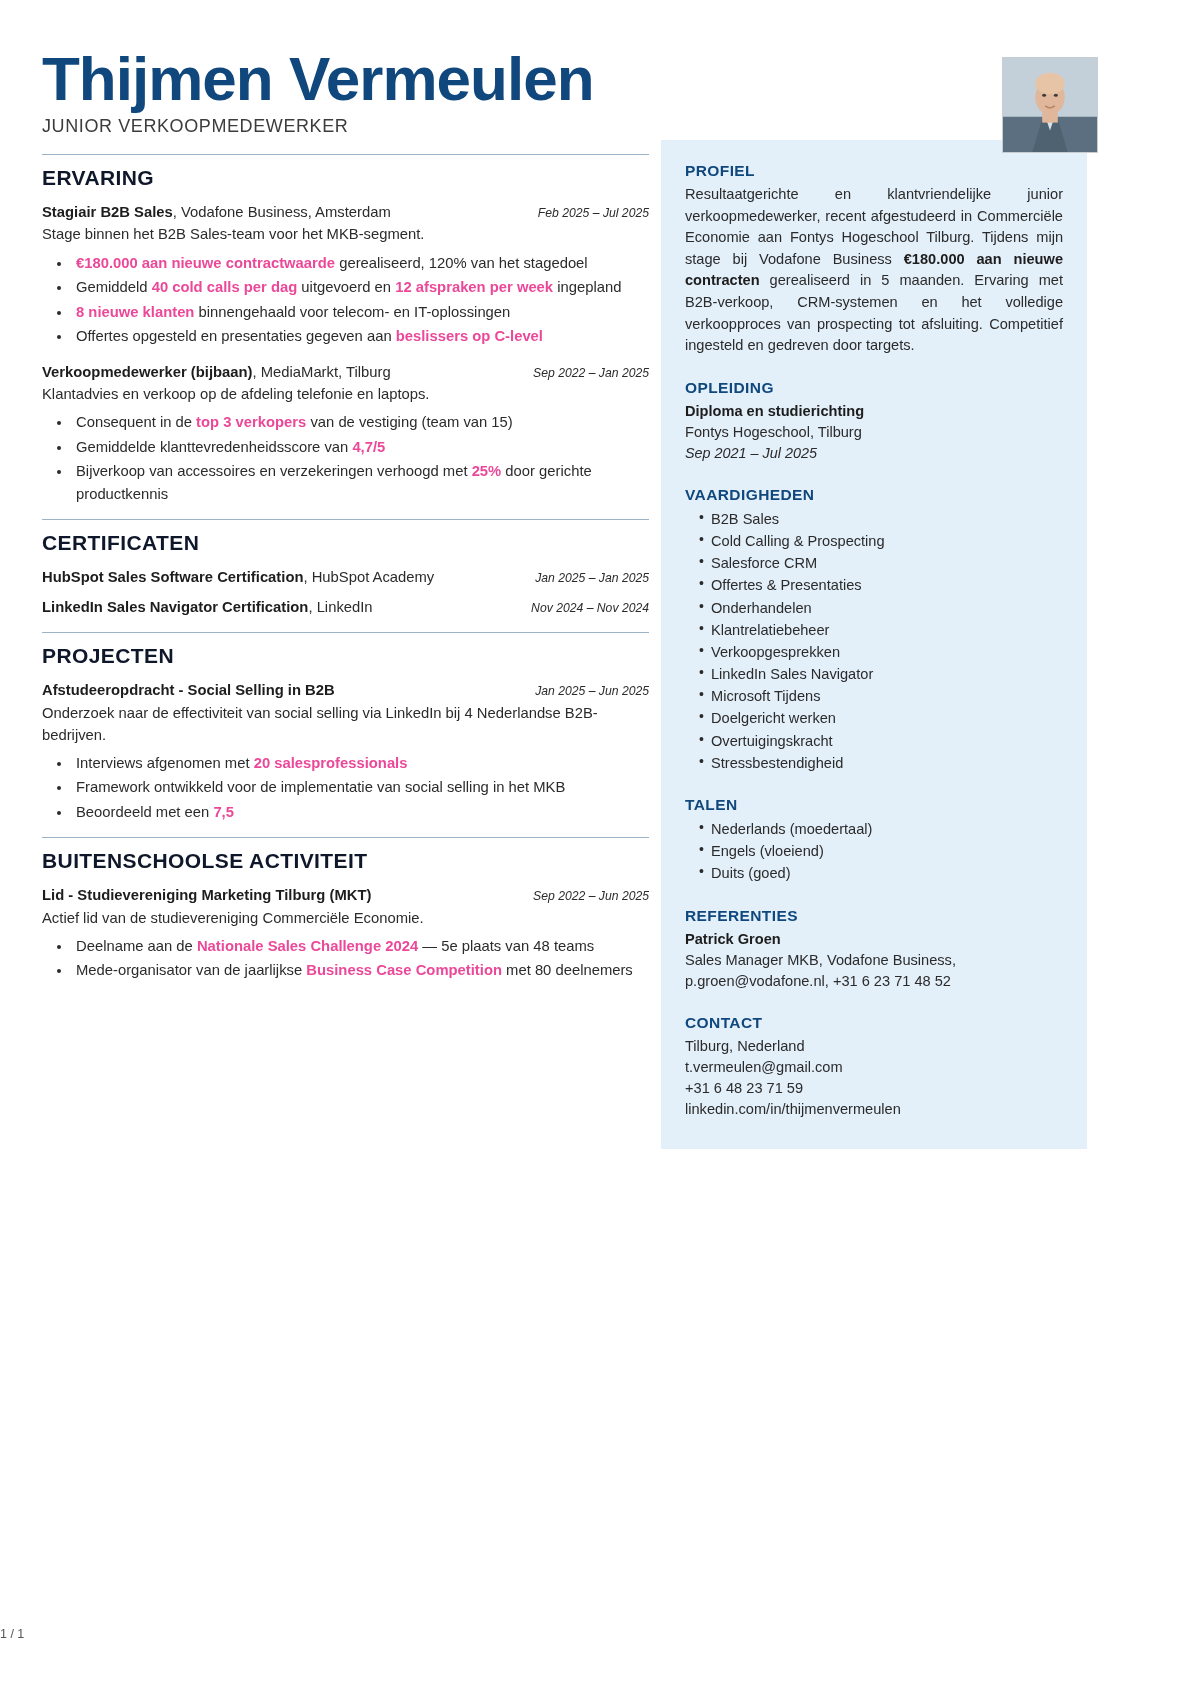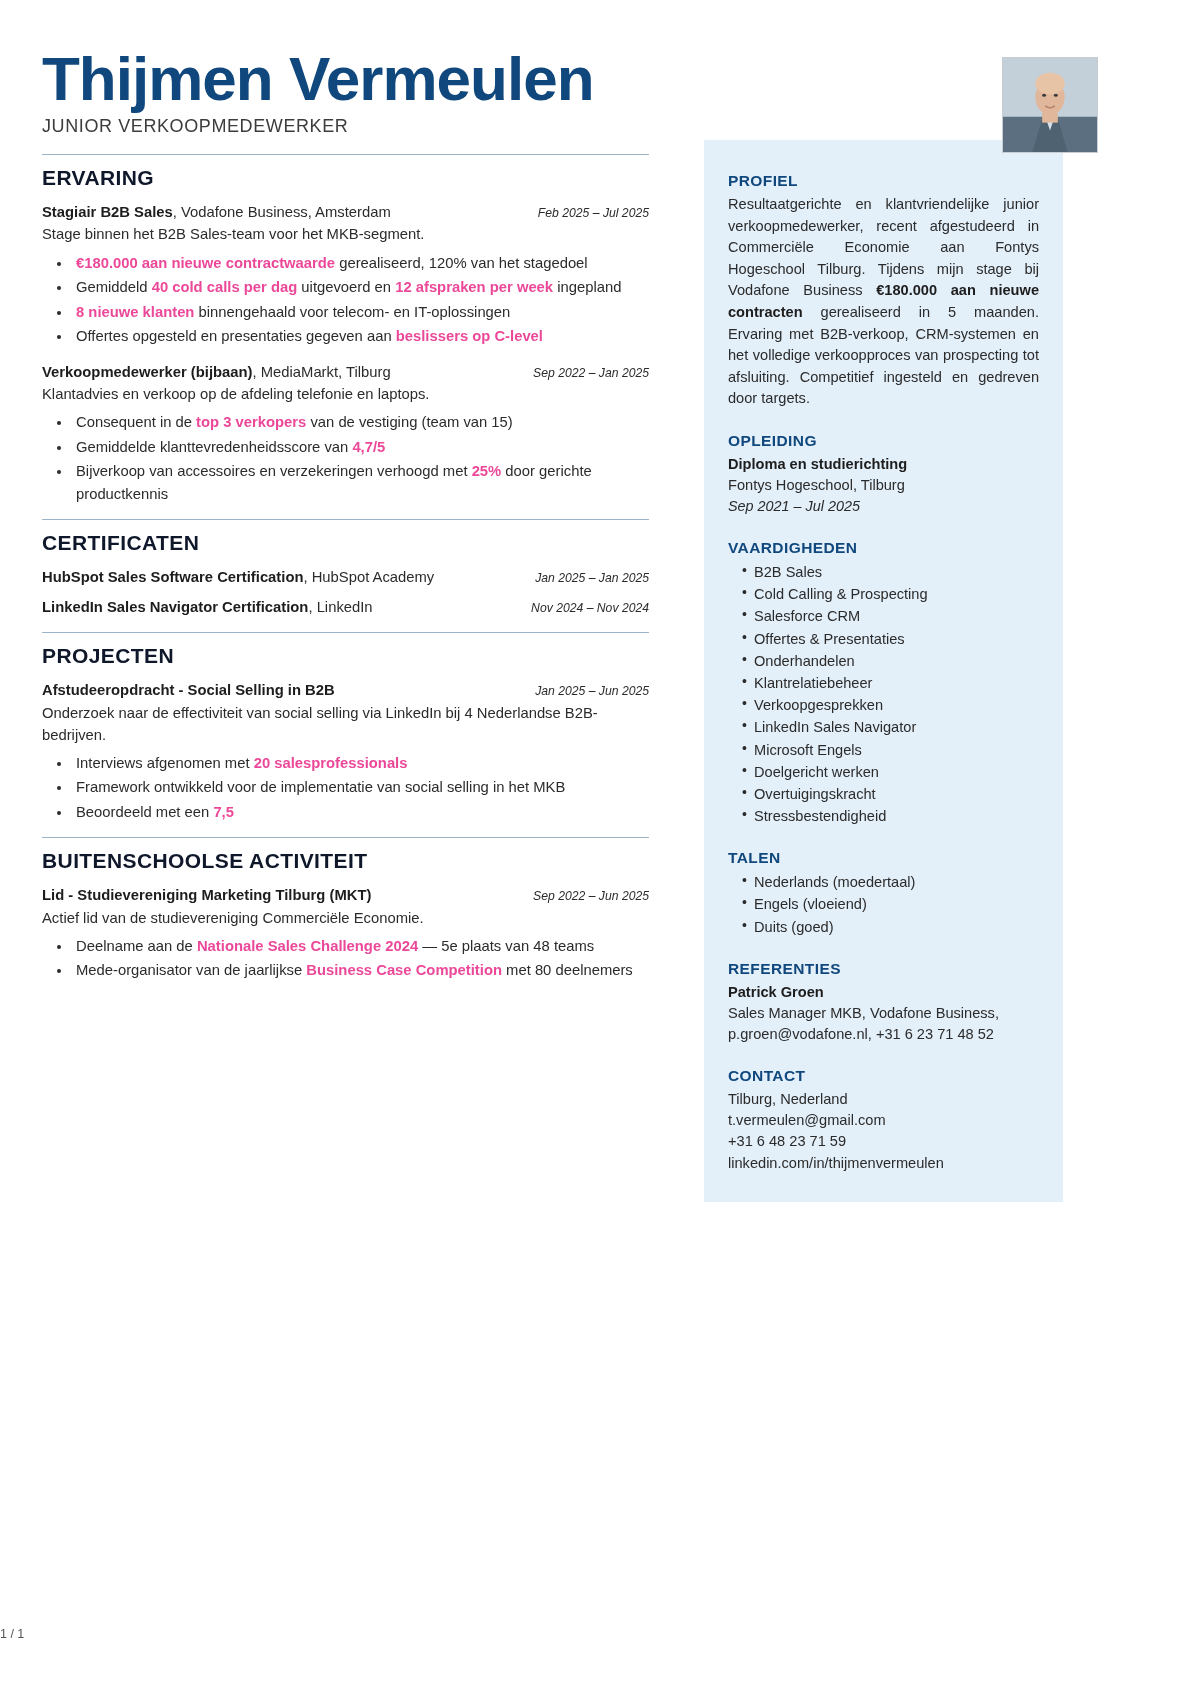--- a/index.html
+++ b/index.html
@@ -28,21 +28,21 @@
     width: 96px; height: 96px; border:1px solid #c8cdd2;
     background: linear-gradient(#cfd8e0, #b9c6d2);
     overflow:hidden;
   }
   .photo svg { display:block; width:100%; height:100%; }
 
   
   .body { display:flex; gap: 0; padding: 0 42px 0 42px; }
   .left { width: 607px; padding-right: 0; }
   .gap { width: 12px; }
-  .right { width: 359px; background:#e3eff9; padding: 32px 24px 28px 24px; align-self:flex-start;margin-left:43px; }
+  .right { width: 426px; background:#e3eff9; padding: 22px 24px 28px 24px; align-self:flex-start; }
 
   
   .sec { margin-top: 4px; }
   .rule { border-top: 1.5px solid #9bb4c9; margin: 14px 0 0 0; }
   .sec-title {
     color:#0f172a; font-weight:700; font-size: 21px; letter-spacing: .4px;
     margin: 11px 0 12px 0;
   }
   .entry { margin-bottom: 2px; }
   .entry-head { display:flex; align-items:baseline; justify-content:space-between; }
@@ -217,21 +217,21 @@
         <div class="r-title">VAARDIGHEDEN</div>
         <ul class="r-bul" id="skill-list">
             <li>B2B Sales</li>
             <li>Cold Calling &amp; Prospecting</li>
             <li>Salesforce CRM</li>
             <li>Offertes &amp; Presentaties</li>
             <li>Onderhandelen</li>
             <li>Klantrelatiebeheer</li>
             <li>Verkoopgesprekken</li>
             <li>LinkedIn Sales Navigator</li>
-            <li>Microsoft Engels</li>
+            <li>Microsoft Tijdens</li>
             <li>Doelgericht werken</li>
             <li>Overtuigingskracht</li>
             <li>Stressbestendigheid</li>
           </ul>
       </div>
 
       <div class="r-block">
         <div class="r-title">TALEN</div>
         <ul class="r-bul" id="lang-list">
             <li>Nederlands (moedertaal)</li>

